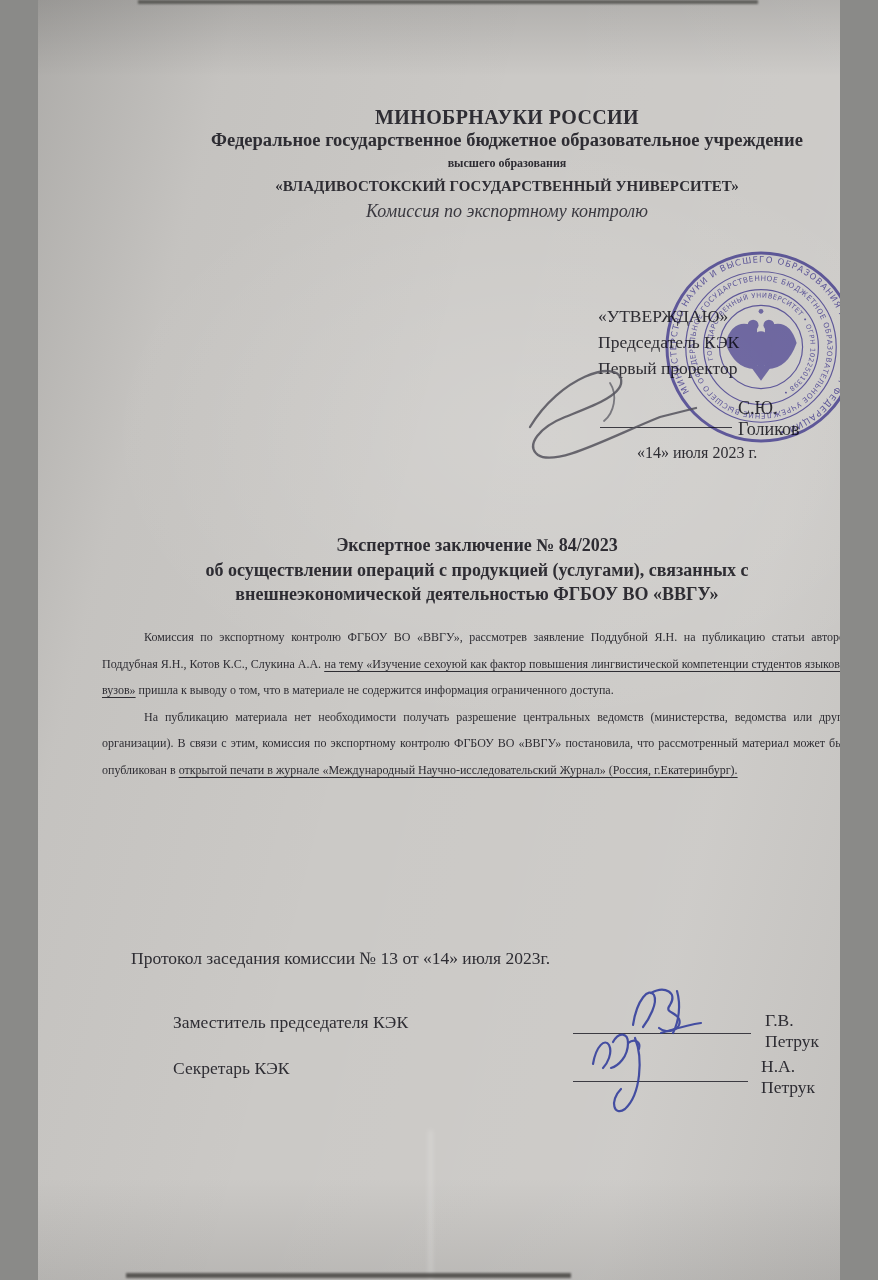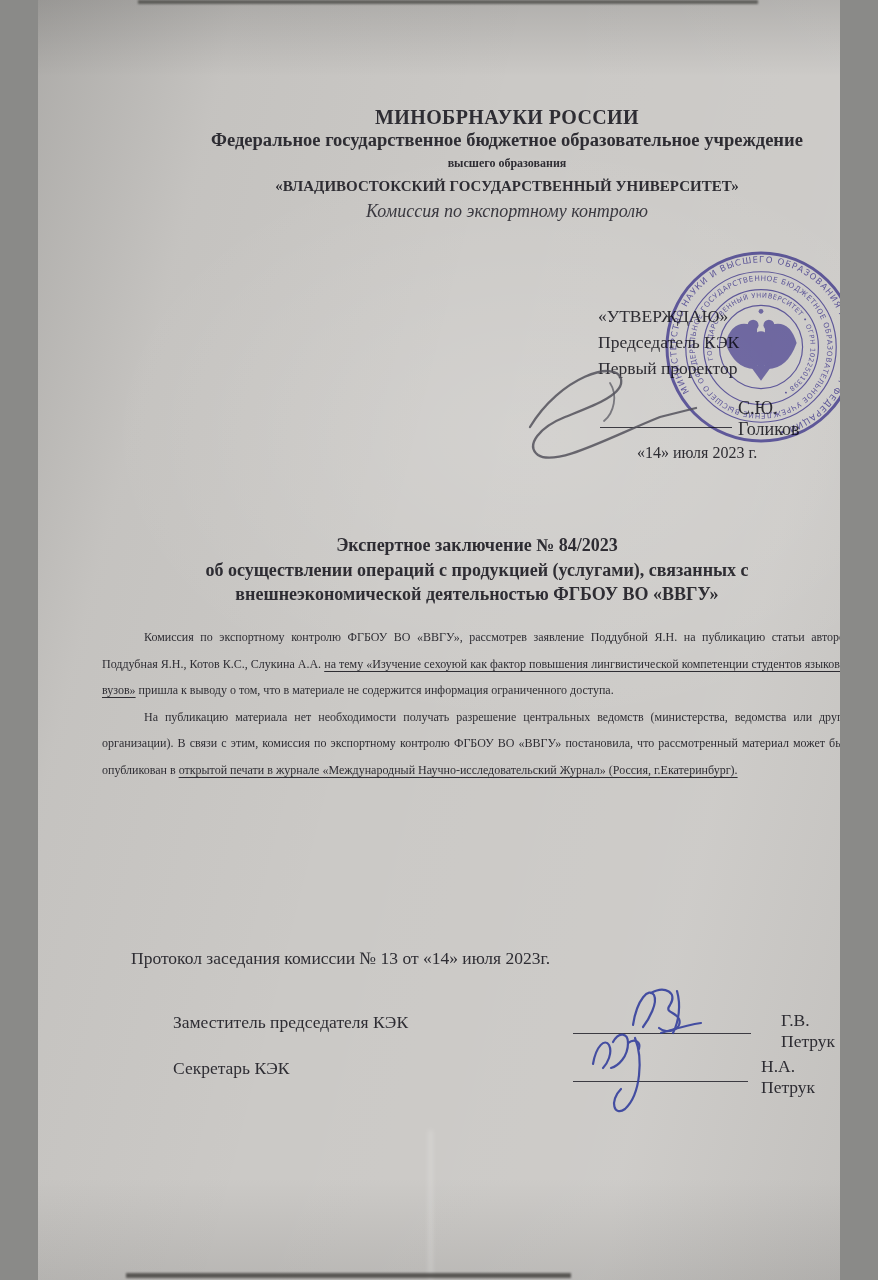--- a/index.html
+++ b/index.html
@@ -37,21 +37,21 @@
   .title{left:60px;top:533px;width:758px;text-align:center;font-weight:bold;font-size:18px;line-height:24.5px;}
   
   .body-text{left:64px;top:624px;width:752px;font-size:12px;line-height:26.5px;text-align:justify;}
   .body-text p{margin:0;text-indent:42px;}
   .u{text-decoration:underline;text-underline-offset:3px;text-decoration-thickness:1.4px;}
   
   .protocol{left:93px;top:948px;font-size:17.5px;}
   
   .sig-role1{left:135px;top:1012px;font-size:17.5px;}
   .sig-line1{left:535px;top:1033px;width:178px;border-bottom:1.5px solid #3c3b42;}
-  .sig-name1{left:743px;top:1010px;font-size:17.5px;}
+  .sig-name1{left:727px;top:1010px;font-size:17.5px;}
   .sig-role2{left:135px;top:1058px;font-size:17.5px;}
   .sig-line2{left:535px;top:1081px;width:175px;border-bottom:1.5px solid #3c3b42;}
   .sig-name2{left:723px;top:1056px;font-size:17.5px;}
   
   .edge-top{left:100px;top:0;width:620px;height:4px;background:#44443f;filter:blur(1.2px);opacity:.75;}
   .edge-bottom{left:88px;top:1273px;width:445px;height:5px;background:#413f3c;filter:blur(1.1px);opacity:.8;}
   .crease{left:391px;top:1130px;width:3px;height:150px;background:rgba(255,255,255,.28);filter:blur(2.5px);}
   .pen{position:absolute;}
 </style>
 </head>

